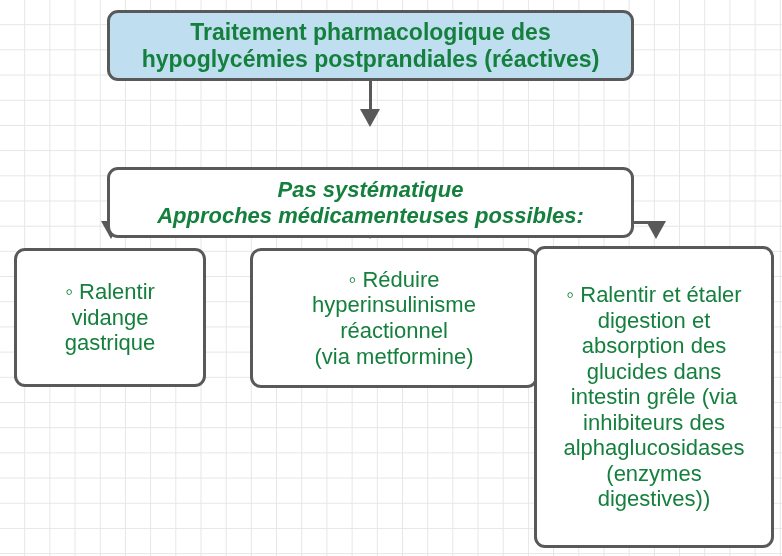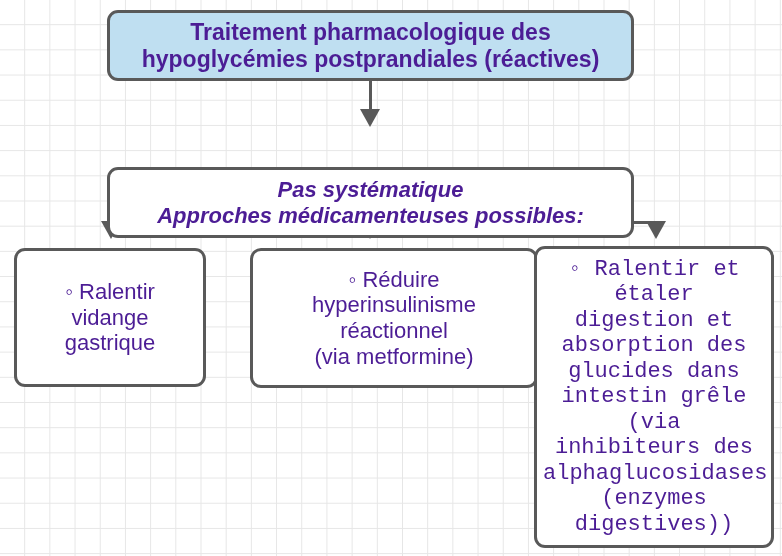--- a/index.html
+++ b/index.html
@@ -31,21 +31,21 @@
   .node {
     position: absolute;
     box-sizing: border-box;
     border: 3px solid #595959;
     border-radius: 11px;
     background: #ffffff;
     display: flex;
     align-items: center;
     justify-content: center;
     text-align: center;
-    color: #4c1d95;
+    color: #15803d;
     line-height: 1.16;
     z-index: 3;
   }
 
   .node .txt {
     display: block;
     width: 100%;
     padding: 0 6px;
     box-sizing: border-box;
     white-space: pre-line;
@@ -88,21 +88,20 @@
     height: 140px;
     font-size: 22px;
   }
 
   #node-absorption {
     left: 534px;
     top: 246px;
     width: 240px;
     height: 302px;
     font-size: 22px;
-    font-family: Liberation Mono, monospace;
   }
 
   
   .conn {
     position: absolute;
     background: #595959;
     z-index: 1;
   }
   .vline { width: 3px; }
   .hline { height: 3px; }

